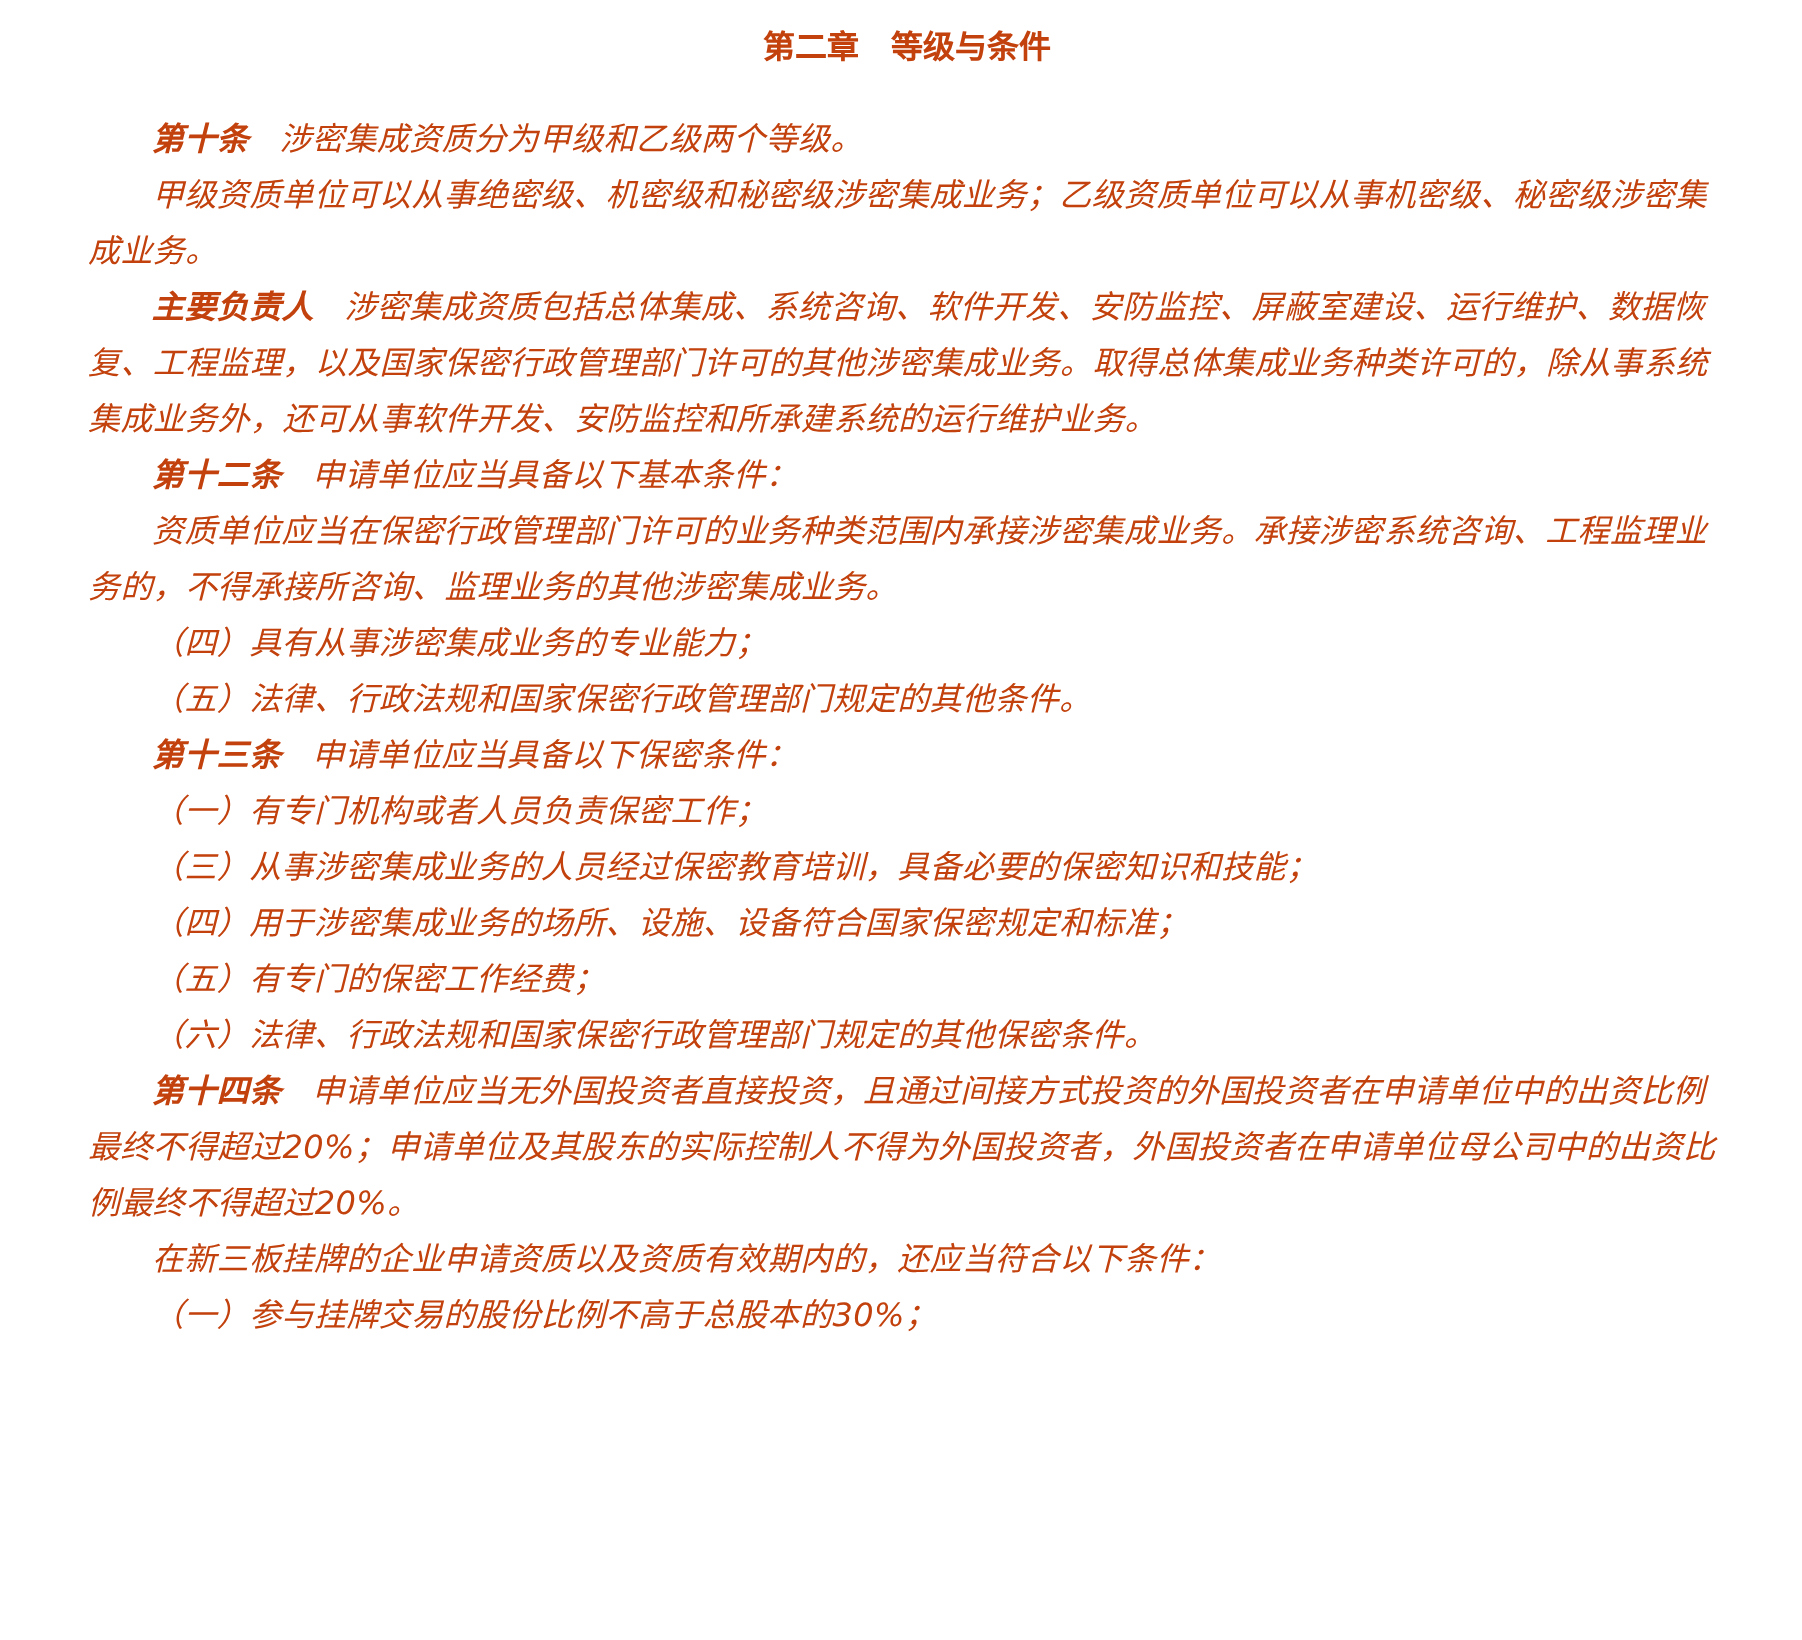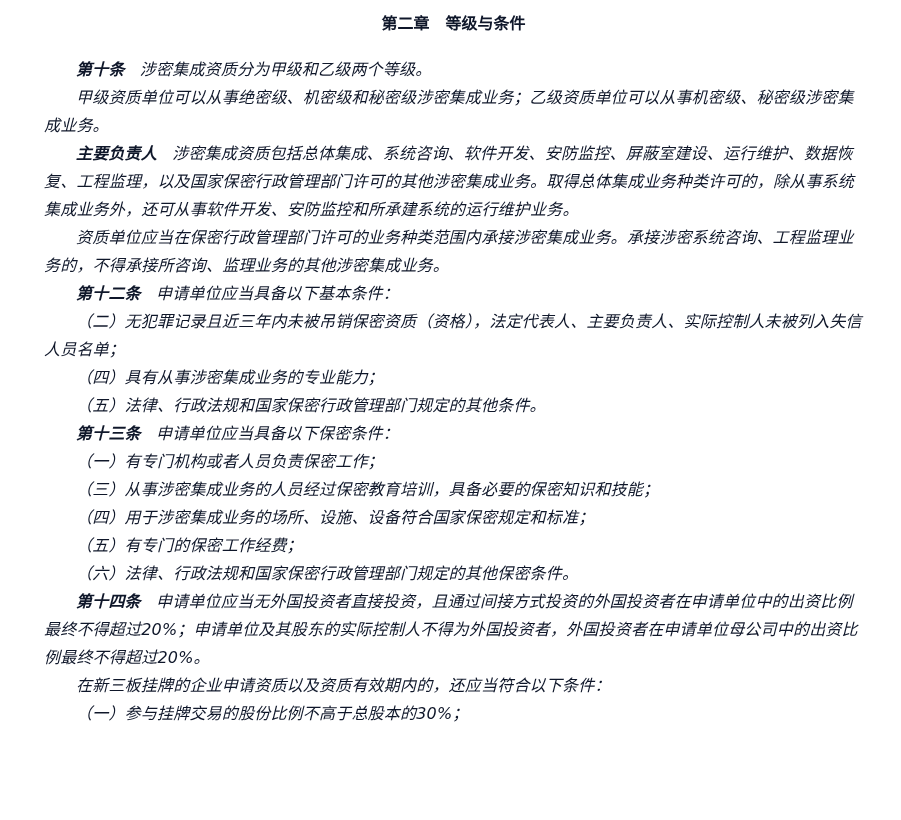--- a/index.html
+++ b/index.html
@@ -11,21 +11,21 @@
     width: 901px;
     height: 820px;
     overflow: hidden;
     font-family: "DejaVu Sans", sans-serif;
   }
   .doc {
     box-sizing: border-box;
     width: 901px;
     height: 820px;
     padding: 10px 38px 0 44px;
-    color: #0f172a;
+    color: #c2410c;
     font-size: 16px;
     line-height: 28px;
     text-align: left;
   }
   .doc-title {
     margin: 0 0 18px 0;
     font-size: 16px;
     font-weight: bold;
     text-align: center;
     line-height: 28px;
@@ -44,23 +44,22 @@
 </style>
 </head>
 <body>
 
 <div class="doc">
   <h1 class="doc-title">第二章　等级与条件</h1>
   <div>
       <p class="para"><b class="article-no">第十条</b><span>涉密集成资质分为甲级和乙级两个等级。</span></p>
       <p class="para"><span>甲级资质单位可以从事绝密级、机密级和秘密级涉密集成业务；乙级资质单位可以从事机密级、秘密级涉密集成业务。</span></p>
       <p class="para"><b class="article-no">主要负责人</b><span>涉密集成资质包括总体集成、系统咨询、软件开发、安防监控、屏蔽室建设、运行维护、数据恢复、工程监理，以及国家保密行政管理部门许可的其他涉密集成业务。取得总体集成业务种类许可的，除从事系统集成业务外，还可从事软件开发、安防监控和所承建系统的运行维护业务。</span></p>
+      <p class="para"><b class="article-no">第十二条</b><span>申请单位应当具备以下基本条件：</span></p>
       <p class="para"><span>资质单位应当在保密行政管理部门许可的业务种类范围内承接涉密集成业务。承接涉密系统咨询、工程监理业务的，不得承接所咨询、监理业务的其他涉密集成业务。</span></p>
-      <p class="para"><b class="article-no">第十二条</b><span>申请单位应当具备以下基本条件：</span></p>
-      <p class="para"><span>（二）无犯罪记录且近三年内未被吊销保密资质（资格），法定代表人、主要负责人、实际控制人未被列入失信人员名单；</span></p>
       <p class="para"><span>（四）具有从事涉密集成业务的专业能力；</span></p>
       <p class="para"><span>（五）法律、行政法规和国家保密行政管理部门规定的其他条件。</span></p>
       <p class="para"><b class="article-no">第十三条</b><span>申请单位应当具备以下保密条件：</span></p>
       <p class="para"><span>（一）有专门机构或者人员负责保密工作；</span></p>
       <p class="para"><span>（三）从事涉密集成业务的人员经过保密教育培训，具备必要的保密知识和技能；</span></p>
       <p class="para"><span>（四）用于涉密集成业务的场所、设施、设备符合国家保密规定和标准；</span></p>
       <p class="para"><span>（五）有专门的保密工作经费；</span></p>
       <p class="para"><span>（六）法律、行政法规和国家保密行政管理部门规定的其他保密条件。</span></p>
       <p class="para"><b class="article-no">第十四条</b><span>申请单位应当无外国投资者直接投资，且通过间接方式投资的外国投资者在申请单位中的出资比例最终不得超过20%；申请单位及其股东的实际控制人不得为外国投资者，外国投资者在申请单位母公司中的出资比例最终不得超过20%。</span></p>
       <p class="para"><span>在新三板挂牌的企业申请资质以及资质有效期内的，还应当符合以下条件：</span></p>

